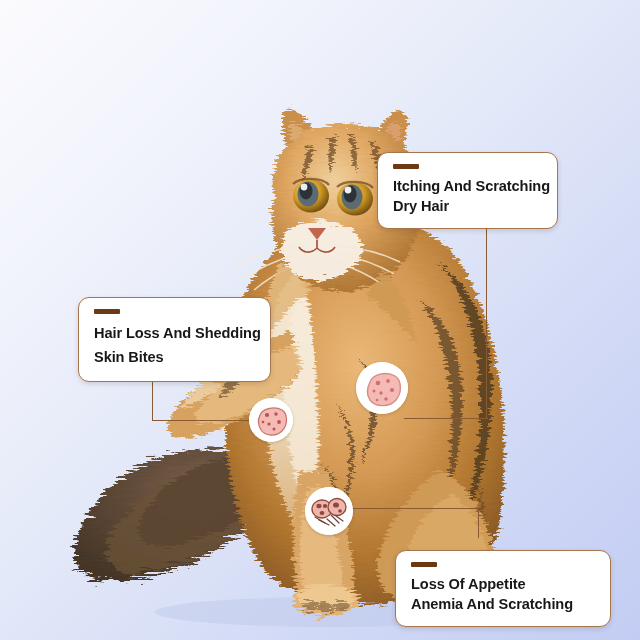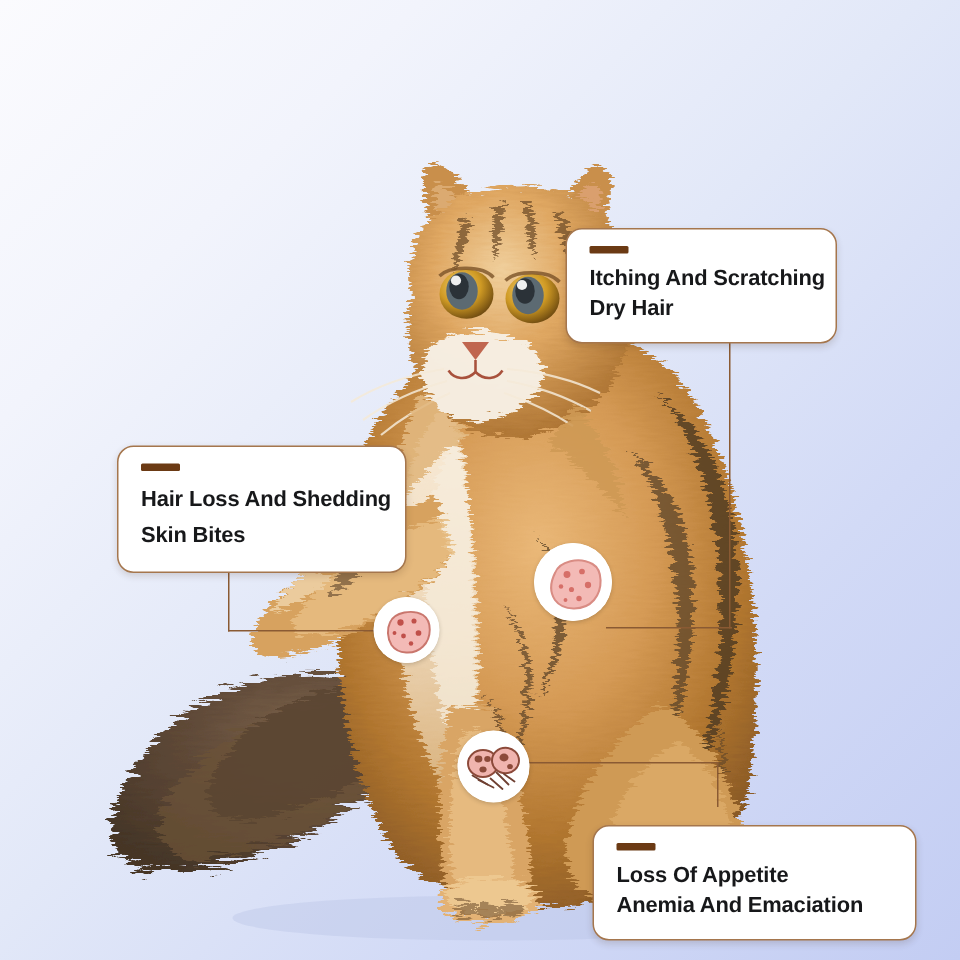--- a/index.html
+++ b/index.html
@@ -312,16 +312,16 @@
 
   <div class="callout" id="callout-1">
     <div class="dash"></div>
     <div class="ln">Itching And Scratching</div>
     <div class="ln">Dry Hair</div>
   </div>
 
   <div class="callout" id="callout-3">
     <div class="dash"></div>
     <div class="ln">Loss Of Appetite</div>
-    <div class="ln">Anemia And Emaciation</div>
+    <div class="ln">Anemia And Scratching</div>
   </div>
 
 </div>
 
 </body></html>

